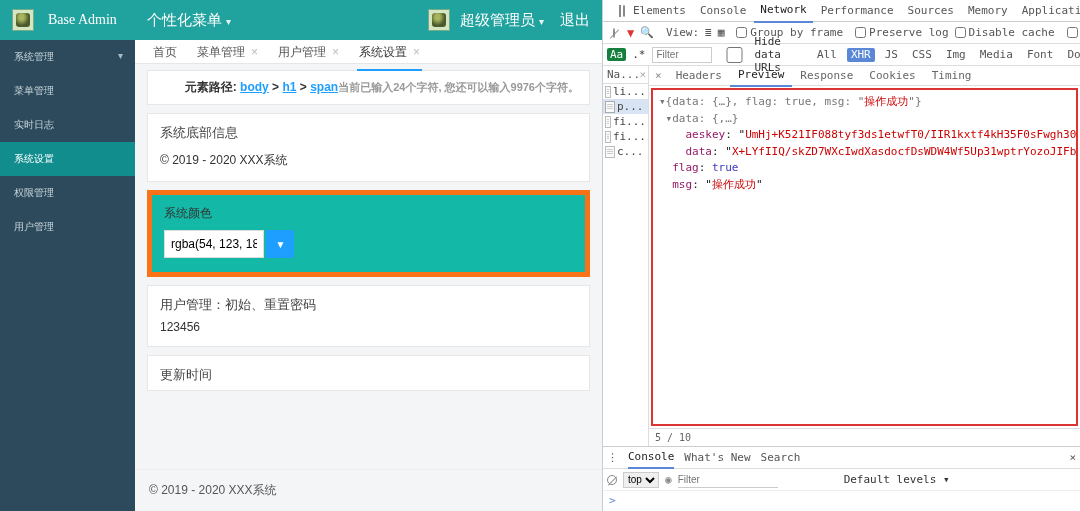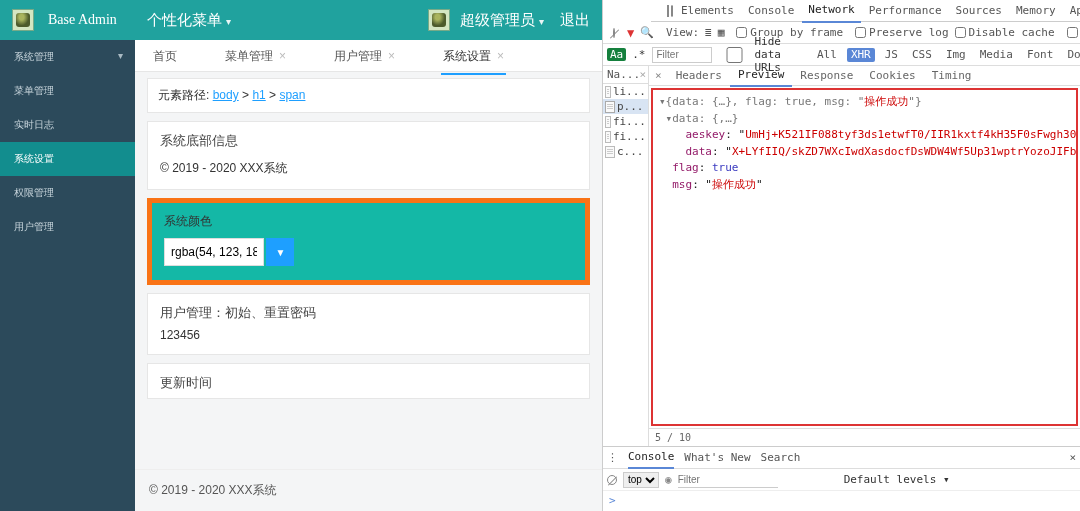--- a/index.html
+++ b/index.html
@@ -17,29 +17,29 @@
     .top-menu { font-size: 15px; cursor: pointer; }
     .chev::after { content: '▾'; font-size: 10px; margin-left: 4px; opacity: .9; }
     
     .main { flex: 1; display: flex; min-height: 0; }
     .sidebar { width: 135px; background: #2c4a5b; color: #c9d6dd; display: flex; flex-direction: column; }
     .side-item { padding: 10px 14px; font-size: 10px; cursor: pointer; position: relative; }
     .side-item.active { background: #128d8e; color: #fff; }
     .side-item.hd::after { content: '▾'; position: absolute; right: 12px; top: 10px; font-size: 10px; opacity: .8; }
     
     .content { flex: 1; display: flex; flex-direction: column; background: #f4f5f6; min-width: 0; }
-    .tabs { height: 32px; background: #fff; display: flex; align-items: center; border-bottom: 1px solid #e6e6e6; padding: 6px 8px; gap: 28px; }
+    .tabs { height: 24px; background: #fff; display: flex; align-items: center; border-bottom: 1px solid #e6e6e6; padding: 6px 8px; }
     .tab { padding: 0 10px; height: 38px; line-height: 38px; color: #555; cursor: pointer; position: relative; display: flex; align-items: center; gap: 6px; }
     .tab.active { color: #333; }
     .tab.active::after { content: ''; position: absolute; bottom: 0; left: 8px; right: 8px; height: 2px; background: #1e9fff; }
     .tab .x { color: #bbb; font-size: 12px; }
     
     .panel-wrap { flex: 1; overflow-y: auto; padding: 6px 12px 0 12px; }
     .panel { background: #fff; border: 1px solid #e6e6e6; padding: 8px 10px; margin: 0 0 8px; }
-    .panel.path { display: flex; align-items: center; justify-content: space-between; font-size: 12px; }
+    .panel.path { display: flex; align-items: center; justify-content: flex-end; font-size: 12px; font-weight: bold; }
     .path-left span { color: #333; }
     .path-left a { color: #1e9fff; text-decoration: underline; cursor: pointer; }
     .path-right { color: #999; font-size: 11px; }
     
     .field-block { background: #fff; border: 1px solid #e6e6e6; padding: 0; margin-bottom: 8px; }
     .field-label { padding: 10px 12px 6px; font-size: 13px; color: #444; }
     .field-value { padding: 4px 12px 12px; color: #333; }
     .field-value.tight { padding-top: 0; }
     
     .api-block { background: #fff; border: 2px solid #e33; padding: 8px 12px 14px; margin-bottom: 8px; }
@@ -51,21 +51,21 @@
     
     .color-field { background: #14b8a6; border: 5px solid #f97316; padding: 10px 12px 14px; margin-bottom: 8px; }
     .color-input-row { margin-top: 8px; }
     .color-input { border: 1px solid #ddd; height: 28px; width: 100px; padding: 0 6px; font-size: 12px; vertical-align: middle; }
     .color-btn { display: inline-flex; width: 28px; height: 28px; background: #1e9fff; color: #fff; align-items: center; justify-content: center; cursor: pointer; vertical-align: middle; margin-left: -1px; font-size: 10px; }
     
     .footer { background: #f4f5f6; padding: 12px 14px; font-size: 12px; color: #555; border-top: 1px solid #eee; }
     
     
     .devtools { flex: 1; background: #fff; border-left: 1px solid #ccc; display: flex; flex-direction: column; font-family: Menlo, Consolas, monospace; font-size: 11px; min-width: 0; }
-    .dt-tabbar { display: flex; align-items: center; border-bottom: 1px solid #ccc; height: 22px; padding: 0 16px; color: #555; gap: 2px; margin-left: 48px; }
+    .dt-tabbar { display: flex; align-items: center; border-bottom: 1px solid #ccc; height: 22px; padding: 0 16px; color: #555; gap: 2px; }
     .dt-tab { padding: 0 6px; line-height: 22px; cursor: pointer; }
     .dt-tab.active { border-bottom: 2px solid #5a87d6; color: #222; }
     
     .dt-toolbar { display: flex; align-items: center; height: 22px; border-bottom: 1px solid #ddd; padding: 0 4px; gap: 6px; color: #555; white-space: nowrap; overflow: hidden; }
     .dt-ico { width: 12px; height: 12px; display: inline-block; }
     .dt-rec { width: 10px; height: 10px; border-radius: 50%; background: #d33; }
     .dt-clear { width: 10px; height: 10px; border: 1px solid #888; border-radius: 50%; position: relative; }
     .dt-clear::after { content: ''; position: absolute; left: 45%; top: -1px; width: 1px; height: 12px; background: #888; transform: rotate(45deg); }
     .dt-funnel { color: #d33; font-size: 12px; }
     .dt-sep { width: 1px; height: 14px; background: #ddd; }
@@ -156,20 +156,21 @@
           </div>
       </div>
       <div class="panel-wrap">
         <div class="panel path">
           <div class="path-left">
             <span>元素路径: </span>
             <a>body</a><span> &gt; </span>
             <a>h1</a><span> &gt; </span>
             <a>span</a>
           </div>
+          <div class="path-right">当前已输入24个字符, 您还可以输入9976个字符。</div>
         </div>
 
         <div class="field-block">
           <div class="field-label">系统底部信息</div>
           <div class="field-value">© 2019 - 2020  XXX系统</div>
         </div>
 
 
         <div class="color-field">
           <div>系统颜色</div>

